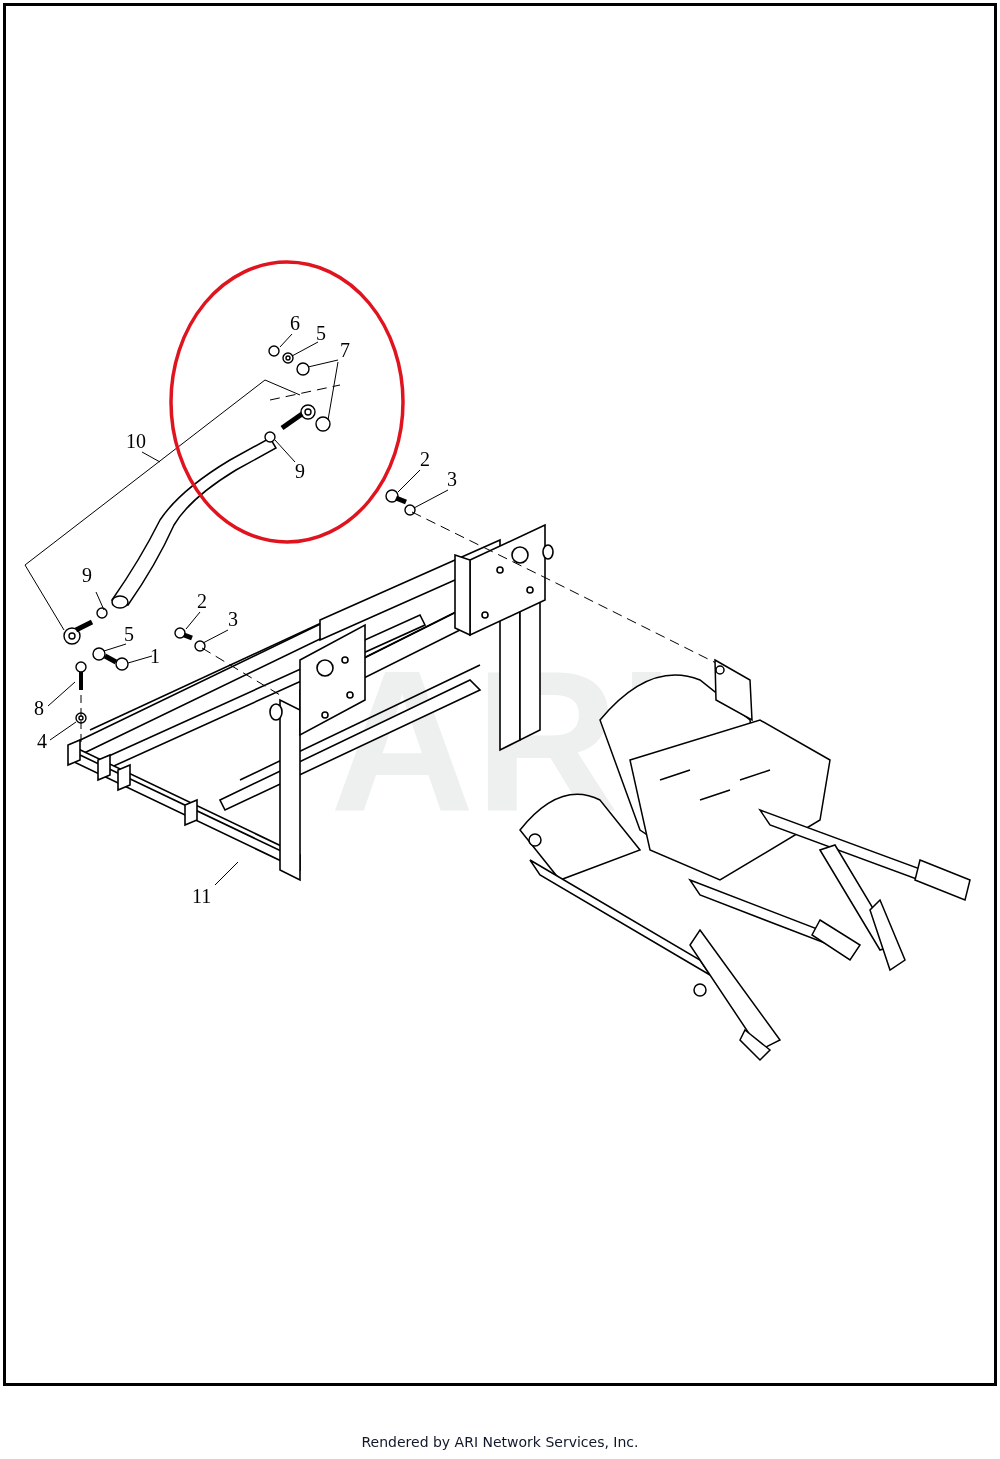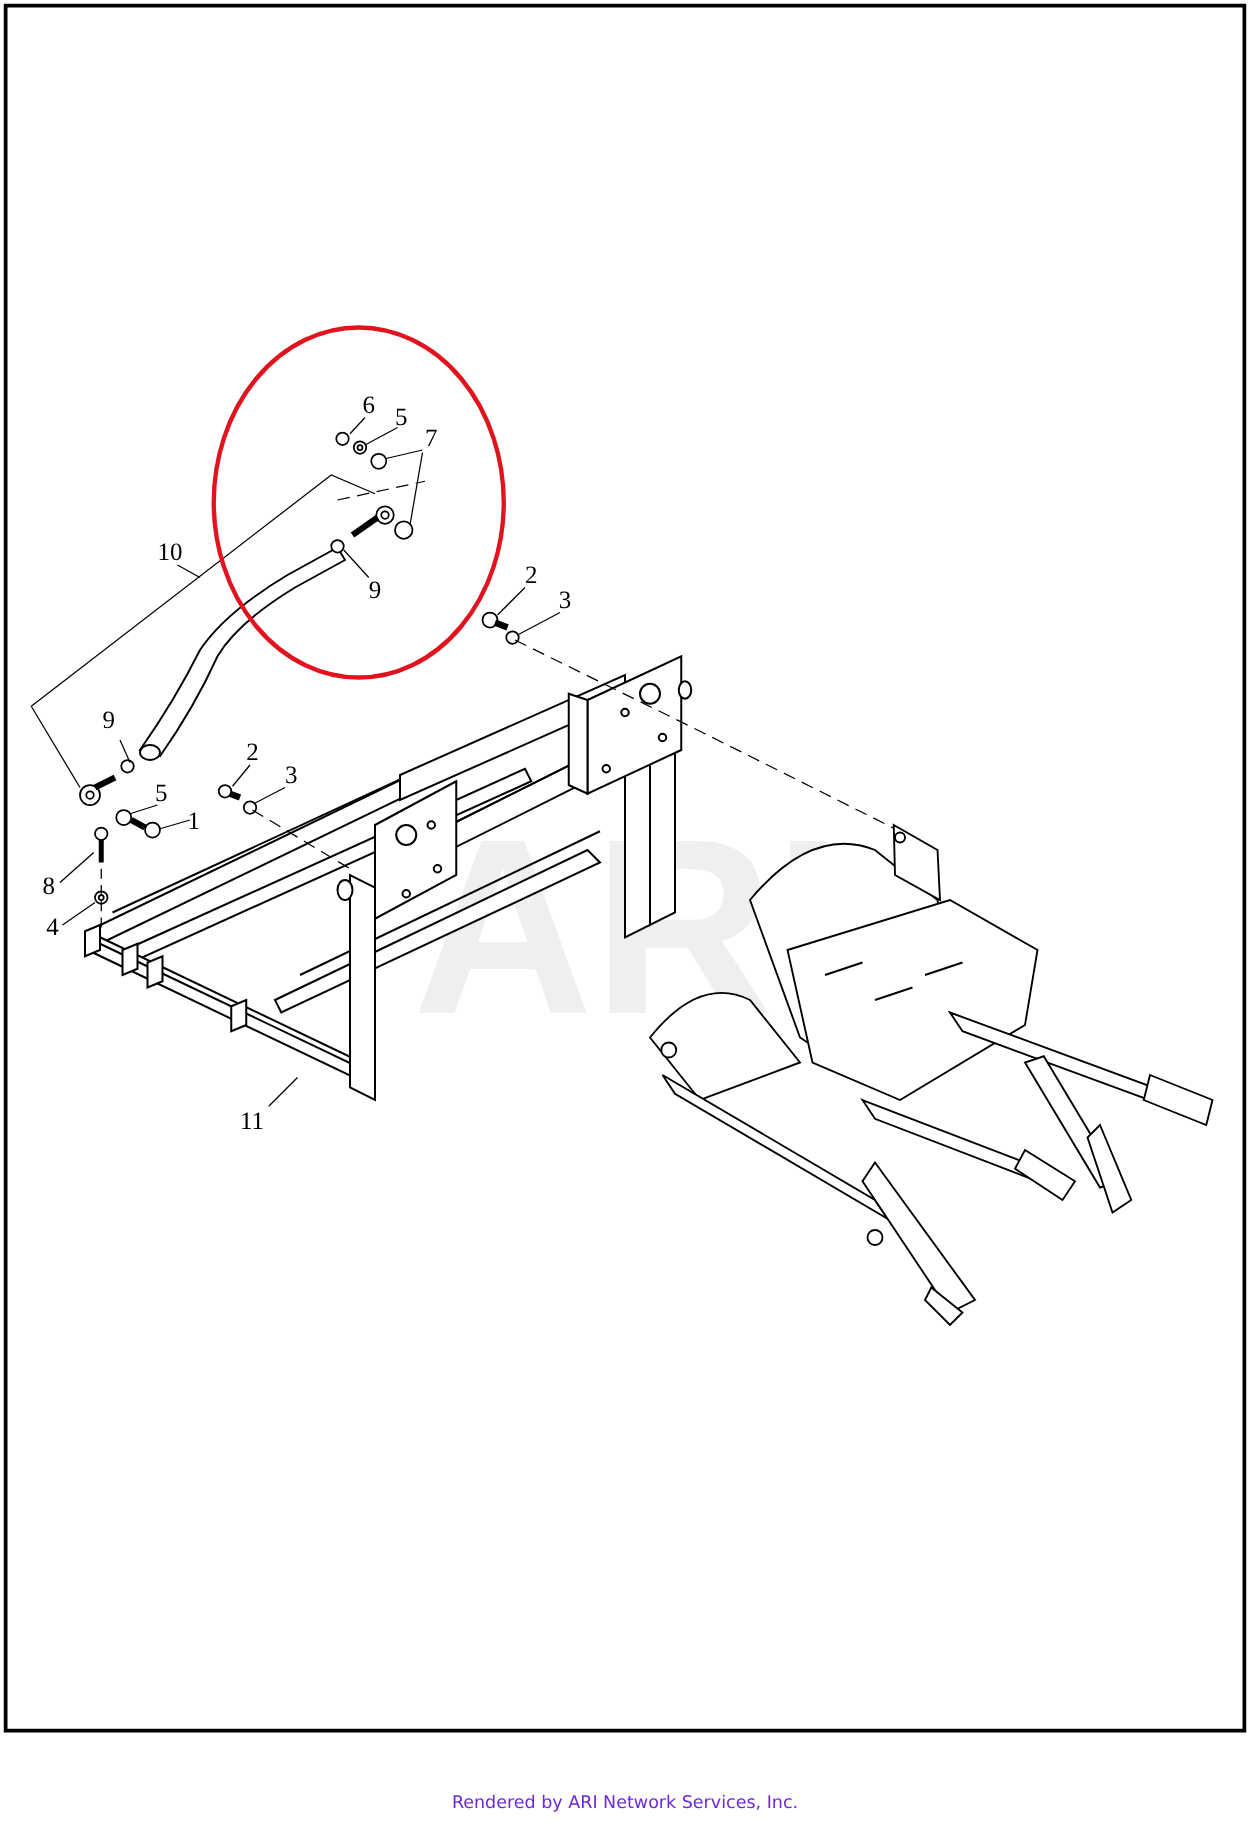--- a/index.html
+++ b/index.html
@@ -1,20 +1,20 @@
 <!DOCTYPE html>
 <html><head>
 <meta charset="utf-8">
 <style>
   html,body{margin:0;padding:0;background:#fff;}
   body{width:1000px;height:1459px;position:relative;overflow:hidden;font-family:"Liberation Serif",serif;}
   .frame{position:absolute;left:3px;top:3px;width:988px;height:1377px;border:3px solid #000;box-sizing:content-box;}
   .diagram{position:absolute;left:0;top:0;width:1000px;height:1400px;}
   .callout{font-family:"Liberation Serif",serif;font-size:20px;fill:#000;}
-  .footer{position:absolute;left:0;top:1434px;width:1000px;text-align:center;font-family:"DejaVu Sans",sans-serif;font-size:14px;color:#6d28d9;}
+  .footer{position:absolute;left:0;top:1434px;width:1000px;text-align:center;font-family:"DejaVu Sans",sans-serif;font-size:14px;color:#0f172a;}
   .watermark{font-family:"Liberation Sans",sans-serif;font-weight:bold;font-size:200px;fill:#eef0f0;}
 </style>
 </head>
 <body>
 
 <div class="frame"></div>
 
 <svg class="diagram" viewBox="0 0 1000 1400" xmlns="http://www.w3.org/2000/svg">
 
   <text class="watermark" x="330" y="810">ARI</text>

